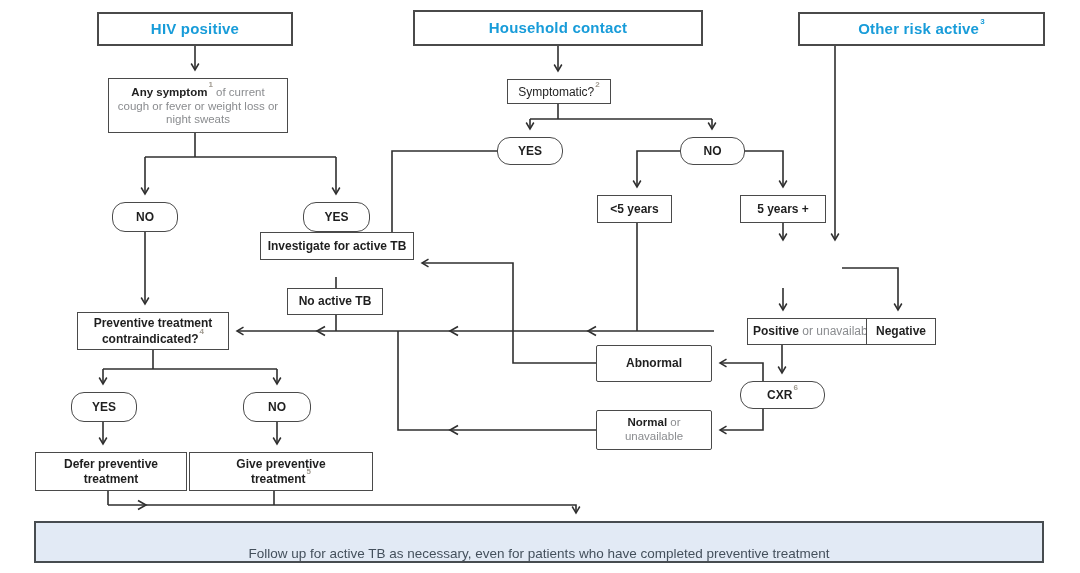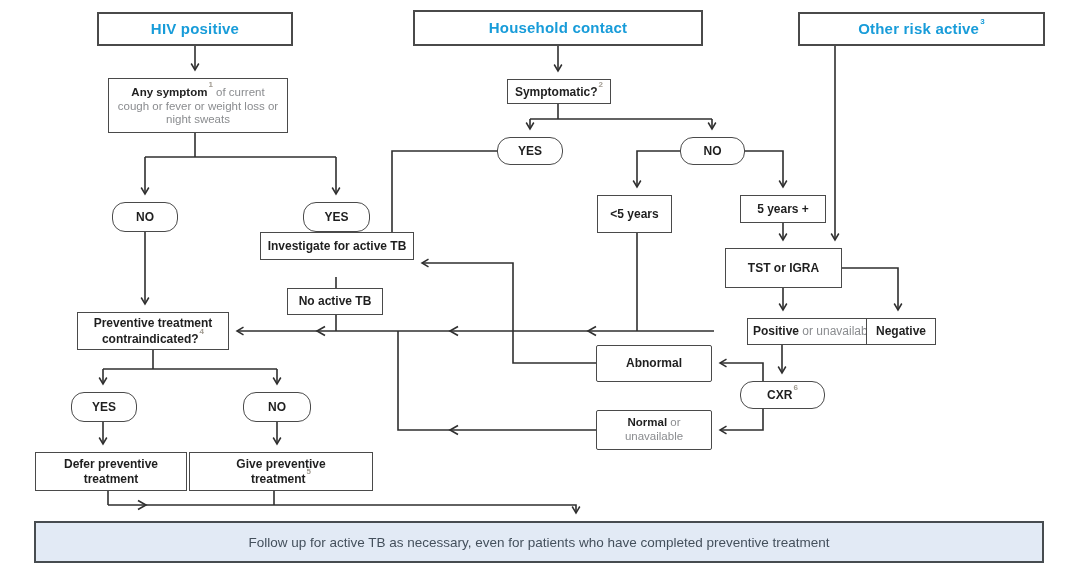--- a/index.html
+++ b/index.html
@@ -10,21 +10,21 @@
        display:flex;align-items:center;justify-content:center;text-align:center;
        color:#1f1f1f;font-weight:bold;font-size:12px;line-height:1.18;}
   .round{border-radius:13px;}
   .round-lg{border-radius:2px;}
   .hdr{border-width:2px;font-size:15px;color:#189cd9;letter-spacing:.2px;}
   .hdr .sup{color:#189cd9;}
   .gray{color:#8a8c8f;font-weight:normal;}
   .sup{font-size:8px;font-weight:bold;color:#a09a90;position:relative;top:-4px;margin-left:1px;}
   .stack div{display:block;}
   .banner{position:absolute;background:#e2eaf5;border:2px solid #474c50;box-sizing:border-box;
-          display:flex;align-items:center;justify-content:center;text-align:center;
+          display:flex;align-items:flex-end;justify-content:center;text-align:center;
           color:#44505c;font-size:13.5px;font-weight:normal;}
   .smalltext{font-size:11.5px;}
   b{color:#1f1f1f;}
 </style>
 </head>
 <body>
 
 <div id="stage">
 
   <svg class="connectors" width="1080" height="573" viewBox="0 0 1080 573">
@@ -117,45 +117,42 @@
     <span><b>Any symptom</b><sup class="sup">1</sup><span class="gray"> of current cough or fever or weight loss or night sweats</span></span>
   </div>
   <div class="box round" style="left:112px;top:202px;width:66px;height:30px">
     <span>NO</span>
   </div>
   <div class="box round" style="left:303px;top:202px;width:67px;height:30px">
     <span>YES</span>
   </div>
 
   <div class="box" style="left:507px;top:79px;width:104px;height:25px">
-    <span><span style="font-weight:bold">Symptomatic?</span><sup class="sup">2</sup></span>
+    <span><span style="font-weight:normal">Symptomatic?</span><sup class="sup">2</sup></span>
   </div>
   <div class="box round" style="left:497px;top:137px;width:66px;height:28px">
     <span>YES</span>
   </div>
   <div class="box round" style="left:680px;top:137px;width:65px;height:28px">
     <span>NO</span>
   </div>
-  <div class="box" style="left:597px;top:195px;width:75px;height:38px">
+  <div class="box" style="left:597px;top:195px;width:75px;height:28px">
     <span>&lt;5 years</span>
   </div>
   <div class="box" style="left:740px;top:195px;width:86px;height:28px">
     <span>5 years +</span>
   </div>
 
   <div class="box" style="left:260px;top:232px;width:154px;height:28px">
     <span>Investigate for active TB</span>
   </div>
   <div class="box" style="left:287px;top:288px;width:96px;height:27px">
     <span>No active TB</span>
   </div>
 
-  <div class="box" style="left:725px;top:248px;width:117px;height:40px">
-    <span>TST or IGRA</span>
-  </div>
   <div class="box" style="left:747px;top:318px;width:136px;height:27px">
     <span><b>Positive</b><span class="gray"> or unavailable</span></span>
   </div>
   <div class="box" style="left:866px;top:318px;width:70px;height:27px">
     <span>Negative</span>
   </div>
   <div class="box round-lg" style="left:596px;top:345px;width:116px;height:37px">
     <span>Abnormal</span>
   </div>
   <div class="box round" style="left:740px;top:381px;width:85px;height:28px">

